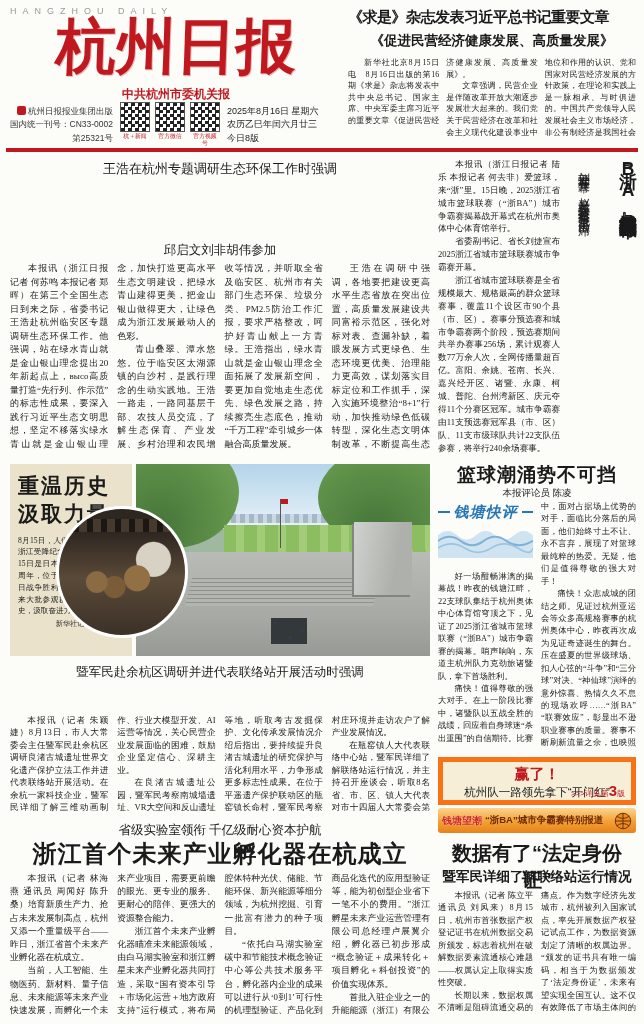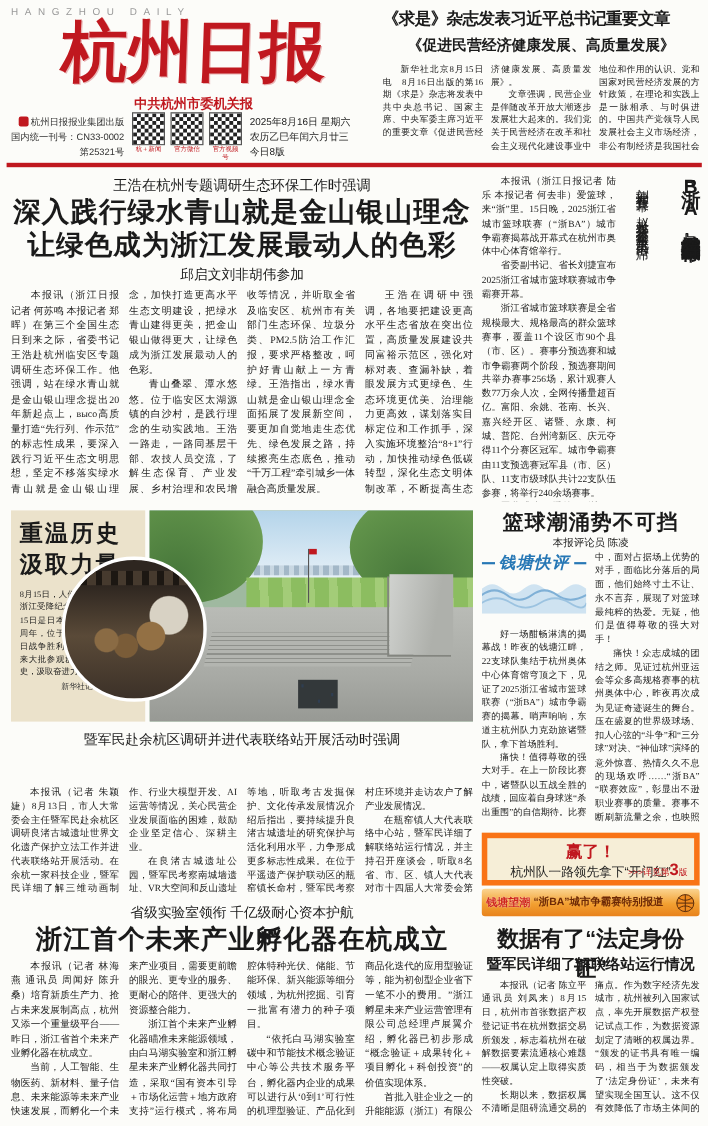--- a/index.html
+++ b/index.html
@@ -158,24 +158,20 @@
     <div class="t-sub hd">《促进民营经济健康发展、高质量发展》</div>
     <div class="t-body">
         <p>新华社北京8月15日电　8月16日出版的第16期《求是》杂志将发表中共中央总书记、国家主席、中央军委主席习近平的重要文章《促进民营经济健康发展、高质量发展》。</p>
         <p>文章强调，民营企业是伴随改革开放大潮逐步发展壮大起来的。我们党关于民营经济在改革和社会主义现代化建设事业中地位和作用的认识、党和国家对民营经济发展的方针政策，在理论和实践上是一脉相承、与时俱进的。中国共产党领导人民发展社会主义市场经济，非公有制经济是我国社会主义市场经济的重要组成部分，受宪法和法律保护；党和国家坚持和完善社会主义基本经济制度，毫不动摇巩固和发展公有制经济，毫不动摇鼓励、支持、引导非公有制经济发展；党和国家保证各种所有制经济依法平等使用生产要素、公平参与市场竞争、同等受到法律保护，促进各种所有制经济优势互补、共同发展，促进非公有制经济健康发展和非公有制经济人士健康成长。</p>
       </div>
   </div>
 
   <div class="abs redrule"></div>
 
   <div class="abs lead-kicker">王浩在杭州专题调研生态环保工作时强调</div>
-  <div class="abs lead-h hd">
-    <div>深入践行绿水青山就是金山银山理念</div>
-    <div>让绿色成为浙江发展最动人的色彩</div>
-  </div>
   <div class="abs lead-by">邱启文刘非胡伟参加</div>
   <div class="abs lead-body colbody">
       <p>本报讯（浙江日报记者 何苏鸣 本报记者 郑晖）在第三个全国生态日到来之际，省委书记王浩赴杭州临安区专题调研生态环保工作。他强调，站在绿水青山就是金山银山理念提出20年新起点上，высо高质量打造“先行列、作示范”的标志性成果，要深入践行习近平生态文明思想，坚定不移落实绿水青山就是金山银山理念，加快打造更高水平生态文明建设，把绿水青山建得更美，把金山银山做得更大，让绿色成为浙江发展最动人的色彩。</p>
       <p>青山叠翠、潭水悠悠。位于临安区太湖源镇的白沙村，是践行理念的生动实践地。王浩一路走，一路同基层干部、农技人员交流，了解生态保育、产业发展、乡村治理和农民增收等情况，并听取全省及临安区、杭州市有关部门生态环保、垃圾分类、PM2.5防治工作汇报，要求严格整改，呵护好青山献上一方青绿。王浩指出，绿水青山就是金山银山理念全面拓展了发展新空间，要更加自觉地走生态优先、绿色发展之路，持续擦亮生态底色，推动“千万工程”牵引城乡一体融合高质量发展。</p>
       <p>王浩在调研中强调，各地要把建设更高水平生态省放在突出位置，高质量发展建设共同富裕示范区，强化对标对表、查漏补缺，着眼发展方式更绿色、生态环境更优美、治理能力更高效，谋划落实目标定位和工作抓手，深入实施环境整治“8+1”行动，加快推动绿色低碳转型，深化生态文明体制改革，不断提高生态环境治理现代化水平，促进人与自然和谐共生，为奋力谱写中国式现代化浙江新篇章厚植美丽底色、拉紧美丽图景。</p>
     </div>
 
   <div class="abs zjba">
     <div class="zjba-body colbody">
         <p>本报讯（浙江日报记者 陆乐 本报记者 何去非）爱篮球，来“浙”里。15日晚，2025浙江省城市篮球联赛（“浙BA”）城市争霸赛揭幕战开幕式在杭州市奥体中心体育馆举行。</p>

